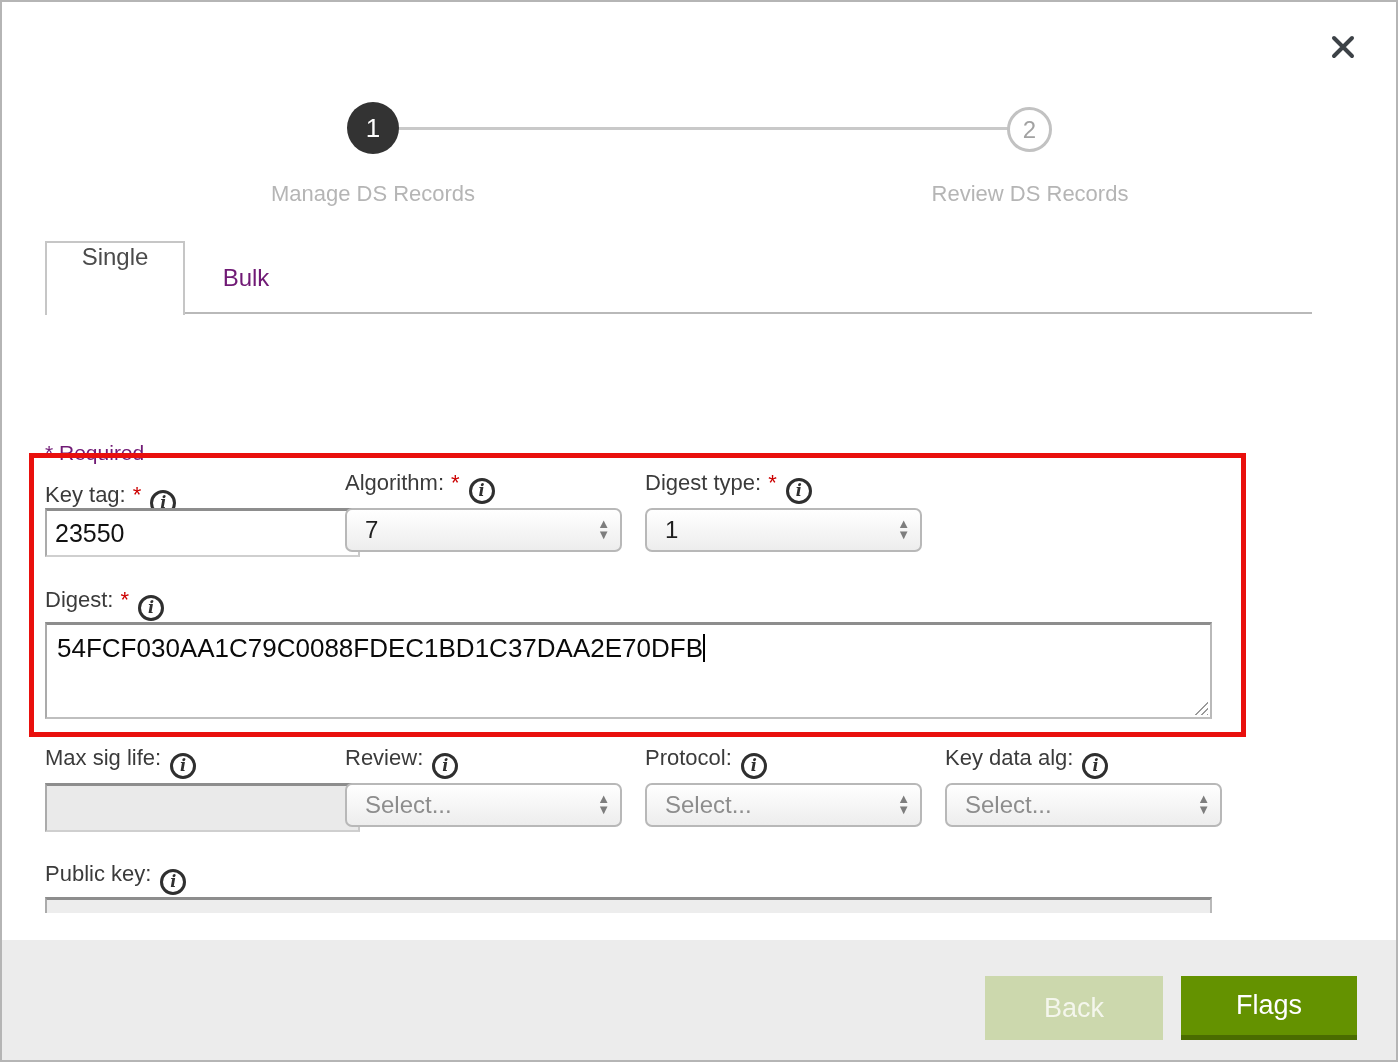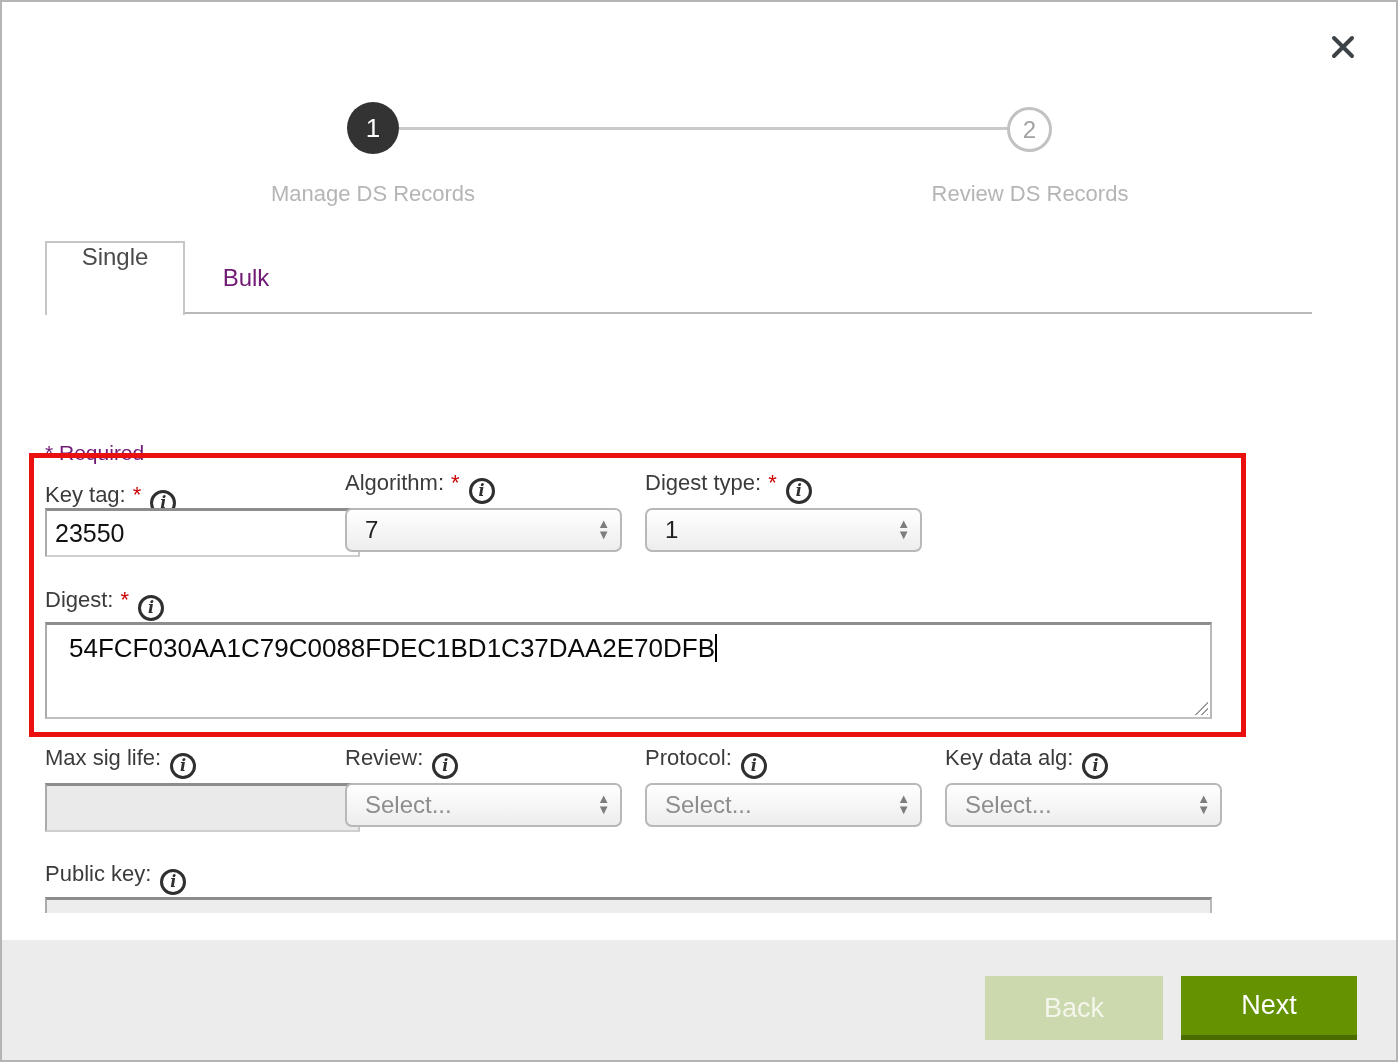--- a/index.html
+++ b/index.html
@@ -76,21 +76,21 @@
     display:flex; flex-direction:column; align-items:center; line-height:9px;
     font-size:13px; color:#7d7d7d;
   }
   .select .arrows span { display:block; height:11px; }
   
   .digest-area {
     position:absolute; left:43px; top:620px; width:1167px; height:97px;
     border-style:solid; border-width:3px 2px 2px 2px;
     border-color:#8d8d8d #b9b9b9 #bfbfbf #ababab;
     background:#ffffff; font-size:26px; color:#0a0a0a;
-    padding:8px 22px; z-index:4; cursor:text; white-space:nowrap; overflow:hidden;
+    padding:8px 10px; z-index:4; cursor:text; white-space:nowrap; overflow:hidden;
   }
   .caret { display:inline-block; width:2px; height:28px; background:#000; vertical-align:-5px; }
   .resize-handle {
     position:absolute; right:2px; bottom:2px; width:14px; height:14px;
     background:repeating-linear-gradient(135deg, transparent 0 2.5px, #9a9a9a 2.5px 4px);
     clip-path:polygon(100% 0, 100% 100%, 0 100%);
   }
   .pubkey-stub {
     position:absolute; left:43px; top:895px; width:1167px; height:16px;
     border-style:solid; border-width:3px 2px 0 2px; border-color:#8d8d8d #b9b9b9 transparent #ababab;
@@ -225,15 +225,15 @@
   <div class="field-label" style="left:43px; top:859px;">
     <span>Public key:</span><span class="info-icon">
         <span>i</span>
       </span>
   </div>
   <div class="pubkey-stub"></div>
 
   <div class="footer"></div>
   <a class="cancel-link">Cancel</a>
   <button class="btn btn-back">Back</button>
-  <button class="btn btn-next">Next</button>
+  <button class="btn btn-next">Flags</button>
 
 </div>
 
 </body></html>

